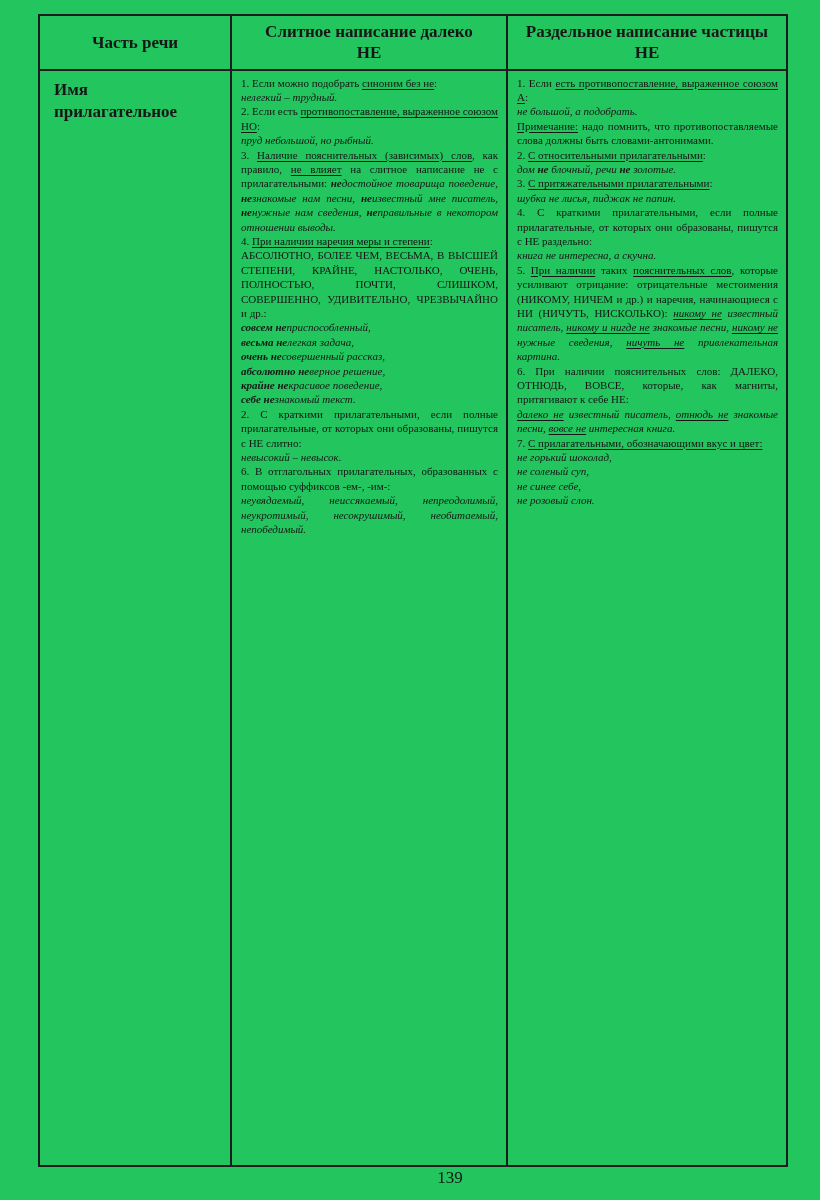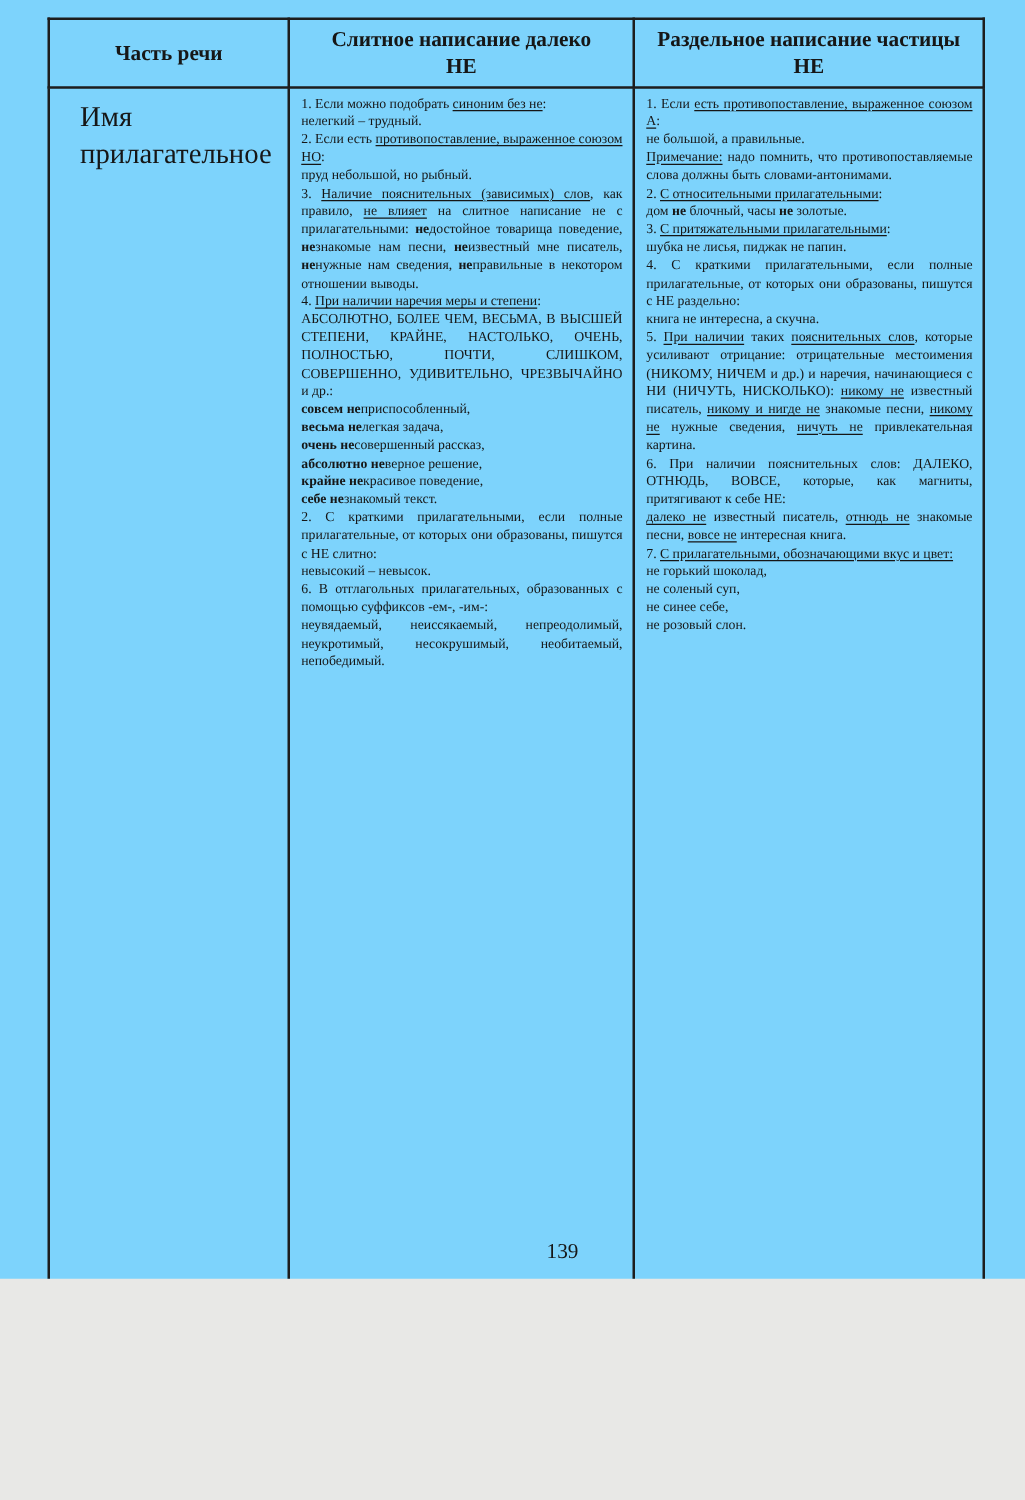--- a/index.html
+++ b/index.html
@@ -1,22 +1,22 @@
 <!DOCTYPE html>
 <html lang="ru"><head>
 <meta charset="utf-8">
 <style>
   html, body { margin: 0; padding: 0; }
   body { background: #e8e8e6; }
   .page {
     position: relative;
     width: 820px;
-    height: 1023px;
+    height: 1200px;
     margin: 0 auto;
-    background: #7dd3fc;
+    background: #22c55e;
     font-family: "Liberation Serif", "DejaVu Serif", serif;
     color: #161616;
     overflow: hidden;
   }
   table.grammar-table {
     position: absolute;
     left: 38px;
     top: 14px;
     width: 748px;
     border-collapse: collapse;
@@ -30,38 +30,38 @@
     font-size: 17px;
     font-weight: bold;
     text-align: center;
     vertical-align: middle;
     padding: 5px 4px;
     white-space: pre-line;
     line-height: 1.25;
   }
   td { vertical-align: top; }
   .pos-cell {
-    font-weight: normal;
-    font-size: 23px;
-    padding: 8px 6px 6px 24px;
+    font-weight: bold;
+    font-size: 17px;
+    padding: 8px 6px 6px 14px;
     white-space: pre-line;
     line-height: 1.3;
     height: 1080px; 
   }
   .content-cell {
     font-size: 11px;
     padding: 5px 8px 8px 9px;
   }
   .para {
     margin: 0;
     text-align: justify;
     line-height: 1.31;
   }
   .f-u { text-decoration: underline; text-underline-offset: 2px; }
-  .f-i { }
+  .f-i { font-style: italic; }
   .f-b { font-weight: 700; }
   .page-number {
     position: absolute;
     left: 0;
     bottom: 12px;
     width: 100%;
     text-align: center;
     font-size: 17px;
     color: #161616;
     margin-left: 40px;
@@ -105,24 +105,24 @@
             <p class="para"><span class="f-b f-i">абсолютно не</span><span class="f-i">верное решение,</span></p>
             <p class="para"><span class="f-b f-i">крайне не</span><span class="f-i">красивое поведение,</span></p>
             <p class="para"><span class="f-b f-i">себе не</span><span class="f-i">знакомый текст.</span></p>
             <p class="para"><span>2. С краткими прилагательными, если полные прилагательные, от которых они образованы, пишутся с НЕ слитно:</span></p>
             <p class="para"><span class="f-i">невысокий – невысок.</span></p>
             <p class="para"><span>6. В отглагольных прилагательных, образованных с помощью суффиксов -ем-, -им-:</span></p>
             <p class="para"><span class="f-i">неувядаемый, неиссякаемый, непреодолимый, неукротимый, несокрушимый, необитаемый, непобедимый.</span></p>
           </td>
         <td class="content-cell">
             <p class="para"><span>1. Если </span><span class="f-u">есть противопоставление, выраженное союзом А</span><span>:</span></p>
-            <p class="para"><span class="f-i">не большой, а правильные.</span></p>
+            <p class="para"><span class="f-i">не большой, а подобрать.</span></p>
             <p class="para"><span class="f-u">Примечание:</span><span> надо помнить, что противопоставляемые слова должны быть словами-антонимами.</span></p>
             <p class="para"><span>2. </span><span class="f-u">С относительными прилагательными</span><span>:</span></p>
-            <p class="para"><span class="f-i">дом </span><span class="f-b f-i">не</span><span class="f-i"> блочный, часы </span><span class="f-b f-i">не</span><span class="f-i"> золотые.</span></p>
+            <p class="para"><span class="f-i">дом </span><span class="f-b f-i">не</span><span class="f-i"> блочный, речи </span><span class="f-b f-i">не</span><span class="f-i"> золотые.</span></p>
             <p class="para"><span>3. </span><span class="f-u">С притяжательными прилагательными</span><span>:</span></p>
             <p class="para"><span class="f-i">шубка не лисья, пиджак не папин.</span></p>
             <p class="para"><span>4. С краткими прилагательными, если полные прилагательные, от которых они образованы, пишутся с НЕ раздельно:</span></p>
             <p class="para"><span class="f-i">книга не интересна, а скучна.</span></p>
             <p class="para"><span>5. </span><span class="f-u">При наличии</span><span> таких </span><span class="f-u">пояснительных слов</span><span>, которые усиливают отрицание: отрицательные местоимения (НИКОМУ, НИЧЕМ и др.) и наречия, начинающиеся с НИ (НИЧУТЬ, НИСКОЛЬКО): </span><span class="f-i f-u">никому не</span><span class="f-i"> известный писатель, </span><span class="f-i f-u">никому и нигде не</span><span class="f-i"> знакомые песни, </span><span class="f-i f-u">никому не</span><span class="f-i"> нужные сведения, </span><span class="f-i f-u">ничуть не</span><span class="f-i"> привлекательная картина.</span></p>
             <p class="para"><span>6. При наличии пояснительных слов: ДАЛЕКО, ОТНЮДЬ, ВОВСЕ, которые, как магниты, притягивают к себе НЕ:</span></p>
             <p class="para"><span class="f-i f-u">далеко не</span><span class="f-i"> известный писатель, </span><span class="f-i f-u">отнюдь не</span><span class="f-i"> знакомые песни, </span><span class="f-i f-u">вовсе не</span><span class="f-i"> интересная книга.</span></p>
             <p class="para"><span>7. </span><span class="f-u">С прилагательными, обозначающими вкус и цвет:</span></p>
             <p class="para"><span class="f-i">не горький шоколад,</span></p>
             <p class="para"><span class="f-i">не соленый суп,</span></p>

